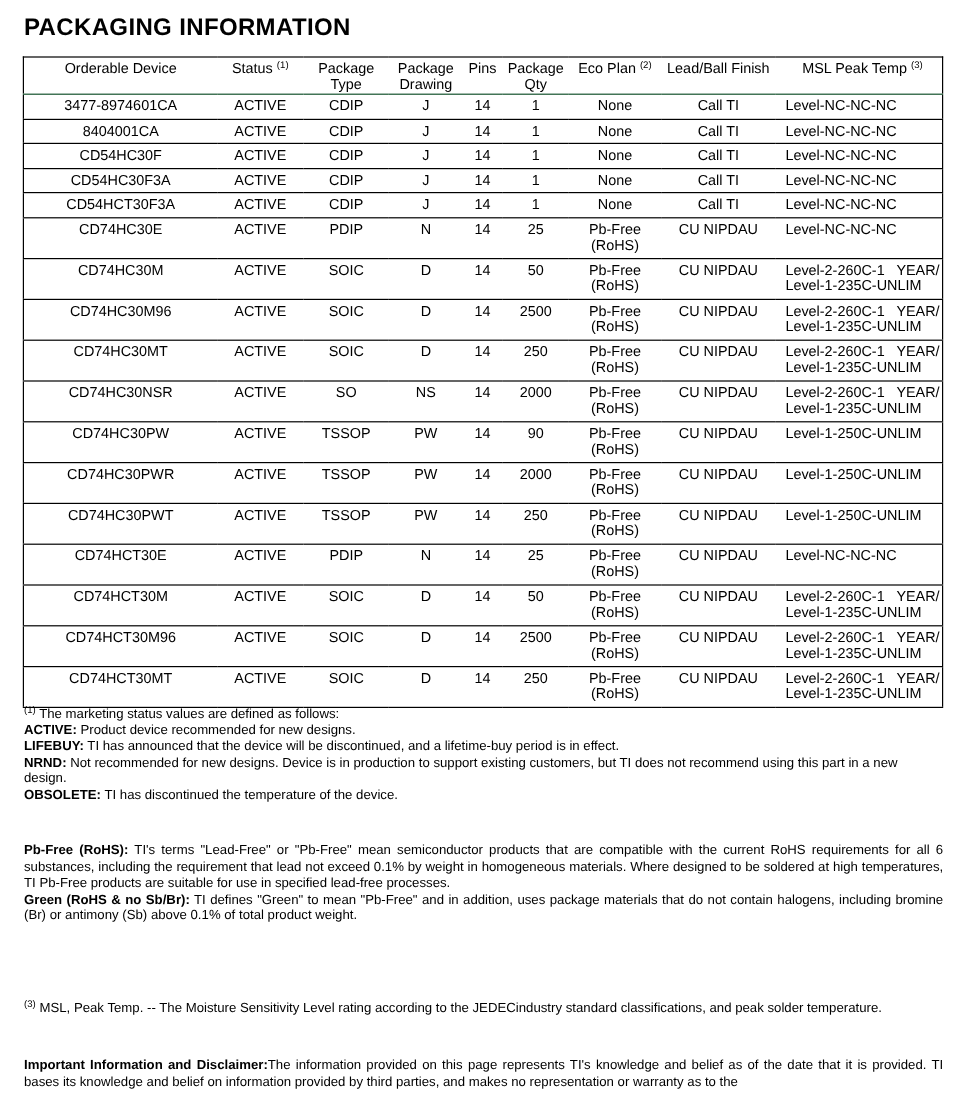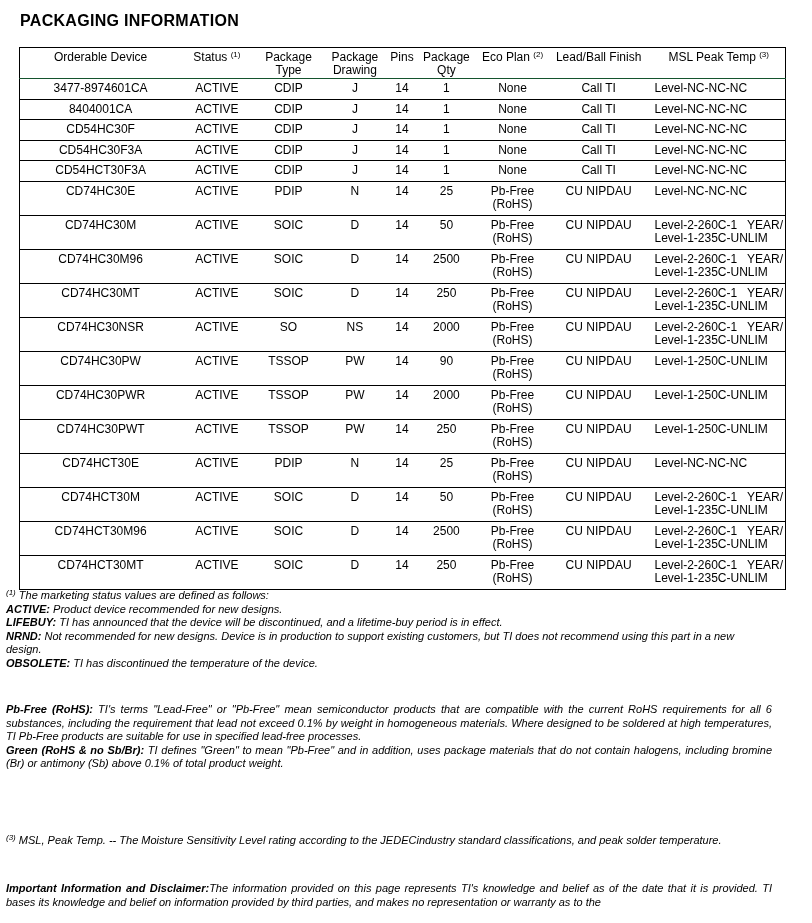--- a/index.html
+++ b/index.html
@@ -2,21 +2,21 @@
 <html><head>
 <meta charset="utf-8">
 <style>
   html, body { margin: 0; padding: 0; background: #ffffff; }
   body {
     width: 812px; height: 923px; overflow: hidden; position: relative;
     font-family: "Liberation Sans", sans-serif; color: #000;
   }
   .page-title {
     position: absolute; left: 20px; top: 12px;
-    font-size: 16px; font-weight: bold; letter-spacing: 0.3px;
+    font-size: 20px; font-weight: bold; letter-spacing: 0.3px;
   }
   table.pkg {
     position: absolute; left: 19px; top: 47px;
     width: 767px; border-collapse: collapse;
     border: 1.5px solid #000;
     font-size: 12px;
   }
   table.pkg th {
     font-weight: normal; font-size: 12px; vertical-align: top;
     padding: 3px 2px 0 2px; height: 27px; line-height: 13px;
@@ -24,22 +24,22 @@
   }
   table.pkg td {
     border-bottom: 1px solid #000; vertical-align: top;
     padding: 3px 2px 0 2px; line-height: 13.5px; text-align: center;
   }
   table.pkg tr.r1 td { height: 16.5px; }
   table.pkg tr.r2 td { height: 30px; }
   table.pkg td.msl, table.pkg th.msl { text-align: left; padding-left: 8px; white-space: nowrap; margin-top: 25px; }
   sup { font-size: 8px; vertical-align: 4px; line-height: 0; }
   .notes {
-    position: absolute; left: 6px; width: 766px;
-    font-size: 11px; line-height: 13.5px; text-align: justify; font-style: italic;
+    position: absolute; left: 20px; width: 766px;
+    font-size: 11px; line-height: 13.5px; text-align: justify;
   }
   .notes b { font-weight: bold; }
   .notes p { margin: 0; }
   .link { color: #0000ee; }
 </style>
 </head>
 <body>
 
 <div class="page-title">PACKAGING INFORMATION</div>
 

